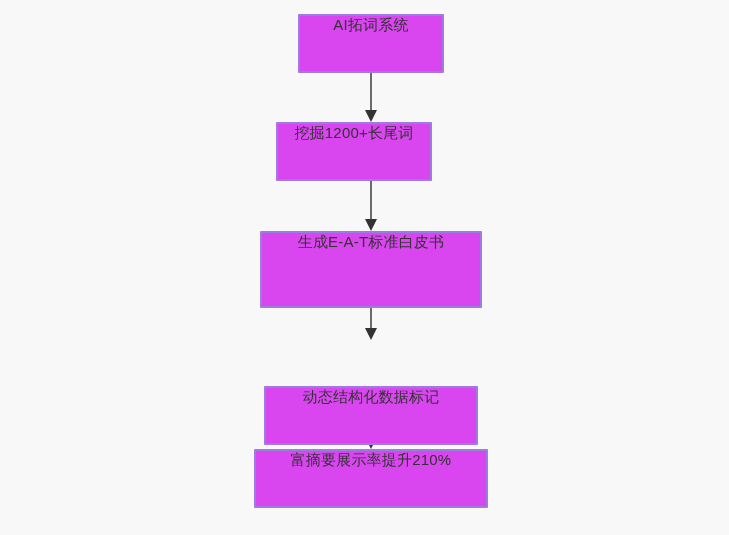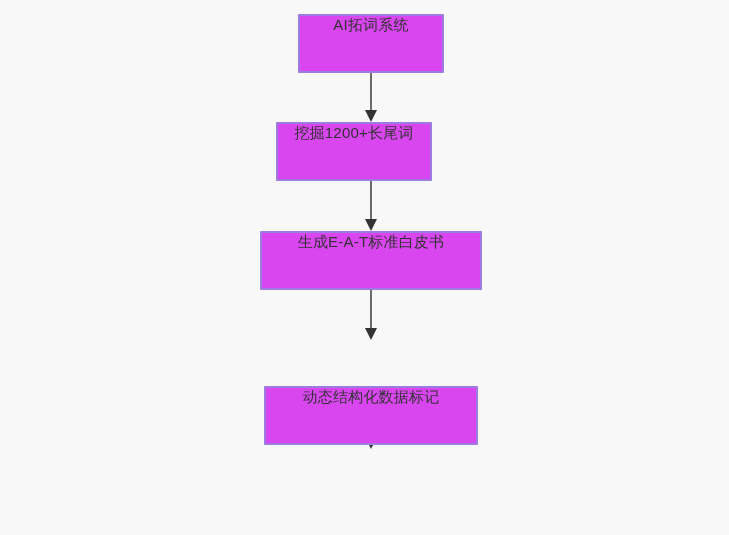--- a/index.html
+++ b/index.html
@@ -78,22 +78,25 @@
   </svg>
 
   <div class="node" style="left:298px; top:14px; width:146px; height:59px;">
     <span class="node-label">AI拓词系统</span>
   </div>
 
   <div class="node" style="left:276px; top:122px; width:156px; height:59px;">
     <span class="node-label">挖掘1200+长尾词</span>
   </div>
 
-  <div class="node" style="left:260px; top:231px; width:222px; height:59px;">
+  <div class="node" style="left:260px; top:231px; width:222px; height:77px;">
     <span class="node-label">生成E-A-T标准白皮书</span>
   </div>
 
   <div class="node" style="left:264px; top:340px; width:214px; height:59px;margin-top:46px;">
     <span class="node-label">动态结构化数据标记</span>
   </div>
 
+  <div class="node" style="left:254px; top:449px; width:234px; height:59px;">
+    <span class="node-label">富摘要展示率提升210%</span>
+  </div>
 
 </div>
 
 </body></html>

